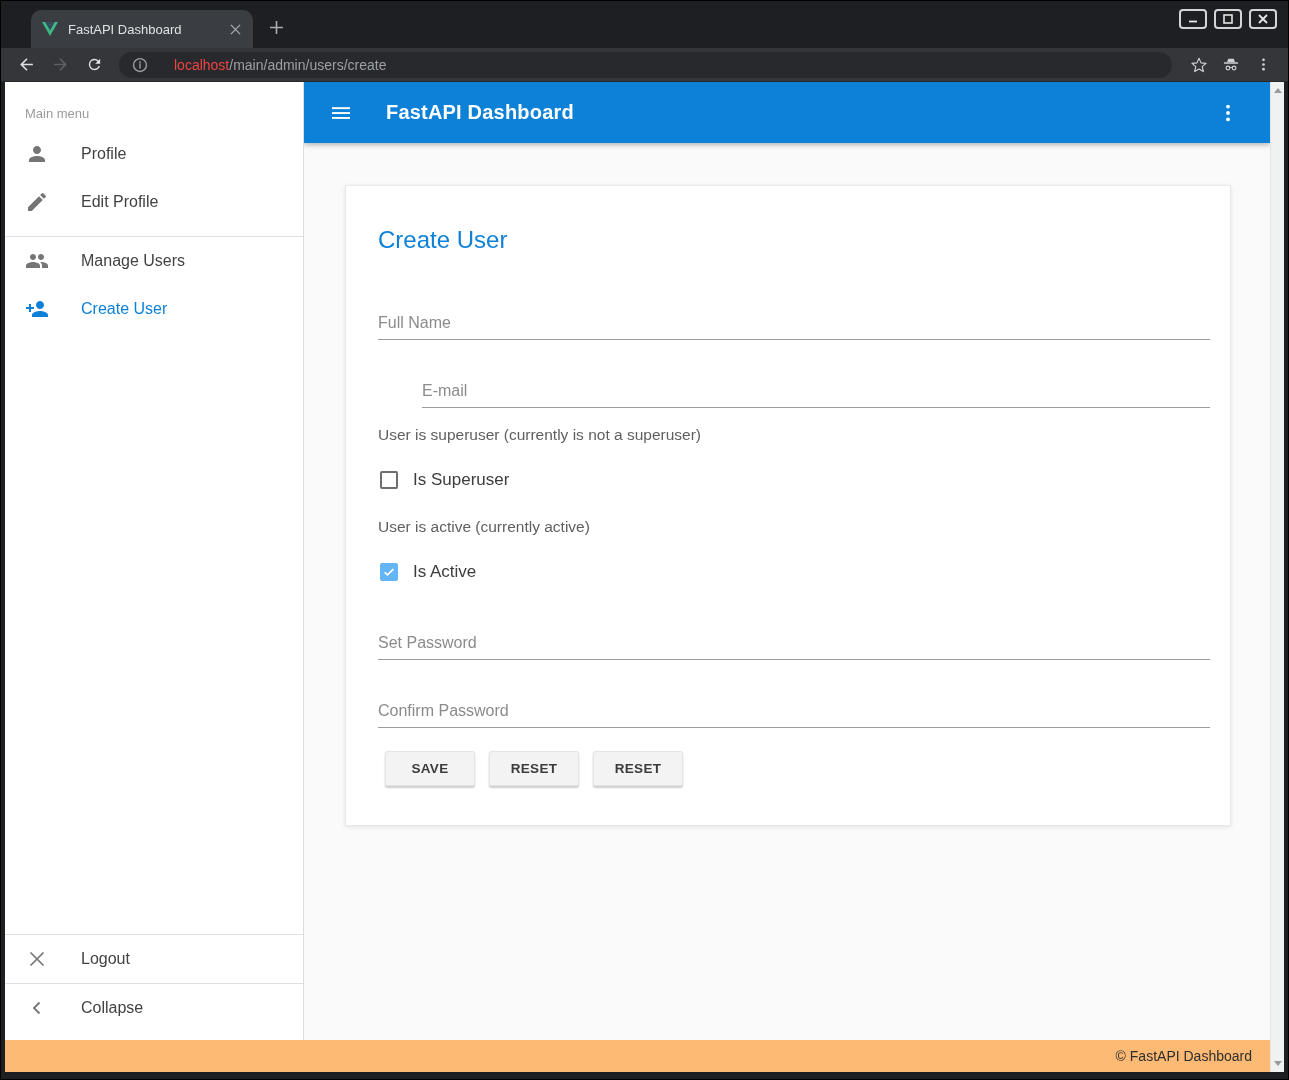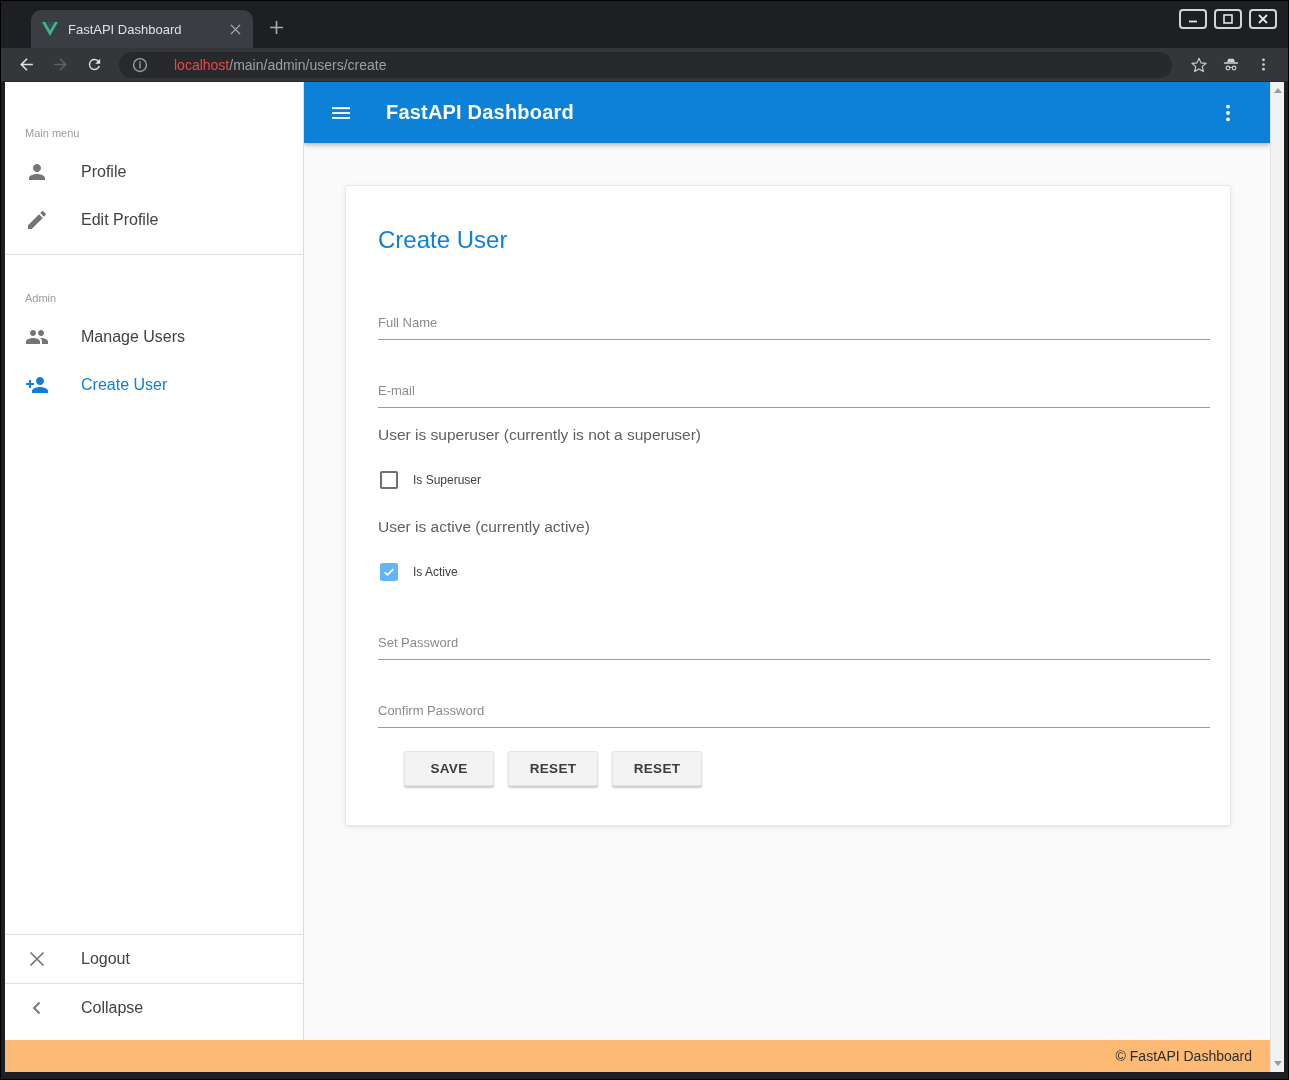--- a/index.html
+++ b/index.html
@@ -62,65 +62,65 @@
   }
   .hamburger { width:24px; height:24px; margin-left:25px; cursor:pointer; }
   .appbar-title { margin-left:33px; font-size:20px; font-weight:bold; letter-spacing:.2px; }
   .appbar-dots { width:24px; height:24px; margin-left:auto; margin-right:30px; cursor:pointer; }
 
   
   .sidebar {
     position:absolute; left:0; top:0; width:299px; bottom:32px; background:#fff;
     border-right:1px solid #dcdcdc; z-index:4; display:flex; flex-direction:column;
   }
-  .section-label { color:#9b9b9b; font-size:11px; padding:24px 0 9px 20px;margin-top:21px; }
+  .section-label { color:#9b9b9b; font-size:13px; padding:24px 0 9px 20px; }
   .nav-item { height:48px; display:flex; align-items:center; cursor:pointer; }
   .nav-icon { width:24px; height:24px; margin-left:20px; color:#757575; flex:0 0 24px; }
   .nav-label { margin-left:32px; font-size:16px; color:#424242; }
   .nav-item.active .nav-icon { color:var(--primary,#0d81d8); }
   .nav-item.active .nav-label { color:var(--primary,#0d81d8); }
   .divider { height:1px; background:#e0e0e0; flex:0 0 1px; }
   .spacer { flex:1; }
   .sidebar .bottom-pad { height:8px; }
 
   
   .main { position:absolute; left:300px; right:14px; top:61px; bottom:32px; background:#fafafa; }
   .card {
     position:absolute; left:40px; top:42px; width:886px; height:641px;
     background:#fff; border:1px solid #e8e8e8; border-radius:2px;
     box-shadow:0 1px 4px rgba(0,0,0,0.10);
   }
   .form-title { position:absolute; left:32px; top:40px; font-size:24px; color:var(--primary,#0d81d8); }
   .fld {
     position:absolute; left:32px; right:20px; height:40px;
     border:none; border-bottom:1px solid #9c9c9c; background:transparent;
-    font-family:"Liberation Sans", sans-serif; font-size:13px; color:#333;
+    font-family:"Liberation Sans", sans-serif; font-size:16px; color:#333;
     padding:14px 0 8px 0; outline:none;
   }
   .fld::placeholder { color:#8b8b8b; opacity:1; }
   .f-fullname { top:114px; }
-  .f-email    { top:182px; }
+  .f-email    { top:182px;margin-left:44px; }
   .f-setpw    { top:434px; }
   .f-confpw   { top:502px; }
   .hint { position:absolute; left:32px; font-size:15.5px; color:#5f5f5f;text-align:right; }
   .hint-super  { top:240px; }
   .hint-active { top:332px; }
   .check-row { position:absolute; left:34px; display:flex; align-items:center; height:24px; }
   .row-super  { top:282px; }
   .row-active { top:374px; }
   .checkbox {
     width:18px; height:18px; border:2px solid #6e6e6e; border-radius:2px;
     margin-right:15px; cursor:pointer; display:flex; align-items:center; justify-content:center;
     background:#fff;
   }
   .checkbox svg { display:none; }
   .checkbox.checked { background:var(--checkbox,#64b5f6); border-color:var(--checkbox,#64b5f6); }
   .checkbox.checked svg { display:block; }
-  .check-label { font-size:12px; color:#3d3d3d; }
-  .btn-row { position:absolute; left:39px; top:565px; display:flex; gap:14px;margin-left:19px; }
+  .check-label { font-size:17px; color:#3d3d3d; }
+  .btn-row { position:absolute; left:39px; top:565px; display:flex; gap:14px; }
   .btn {
     min-width:90px; height:35px; padding:0 16px; border:1px solid #e4e4e4; border-radius:2px;
     background:#f3f3f3; color:#3c3c3c; font-family:"Liberation Sans", sans-serif;
     font-size:13.5px; font-weight:bold; letter-spacing:.3px;
     box-shadow:0 2px 2px rgba(0,0,0,0.20); cursor:pointer;
   }
 
   
   .footer {
     position:absolute; left:0; right:14px; bottom:0; height:32px; background:#fdba74;
@@ -243,21 +243,20 @@
         <span class="nav-label">Profile</span>
       </div>
       <div class="nav-item">
         <svg class="nav-icon" viewBox="0 0 24 24" fill="currentColor">
           <path d="M3 17.25V21h3.75L17.81 9.94l-3.75-3.75L3 17.25zM20.71 7.04c.39-.39.39-1.02 0-1.41l-2.34-2.34a1 1 0 0 0-1.41 0l-1.83 1.83 3.75 3.75 1.83-1.83z"></path>
         </svg>
         <span class="nav-label">Edit Profile</span>
       </div>
 
       <div class="divider" style="margin-top:10px"></div>
-      <div class="section-label" style="padding-top:16px">Admin</div>
 
       <div class="nav-item">
         <svg class="nav-icon" viewBox="0 0 24 24" fill="currentColor">
           <path d="M16 11c1.66 0 2.99-1.34 2.99-3S17.66 5 16 5c-1.66 0-3 1.34-3 3s1.34 3 3 3zm-8 0c1.66 0 2.99-1.34 2.99-3S9.66 5 8 5C6.34 5 5 6.34 5 8s1.34 3 3 3zm0 2c-2.33 0-7 1.17-7 3.5V19h14v-2.5c0-2.33-4.67-3.5-7-3.5zm8 0c-.29 0-.62.02-.97.05 1.16.84 1.97 1.97 1.97 3.45V19h6v-2.5c0-2.33-4.67-3.5-7-3.5z"></path>
         </svg>
         <span class="nav-label">Manage Users</span>
       </div>
       <div class="nav-item active">
         <svg class="nav-icon" viewBox="0 0 24 24" fill="currentColor">
           <path d="M15 12c2.21 0 4-1.79 4-4s-1.79-4-4-4-4 1.79-4 4 1.79 4 4 4zm-9-2V7H4v3H1v2h3v3h2v-3h3v-2H6zm9 4c-2.67 0-8 1.34-8 4v2h16v-2c0-2.66-5.33-4-8-4z"></path>

